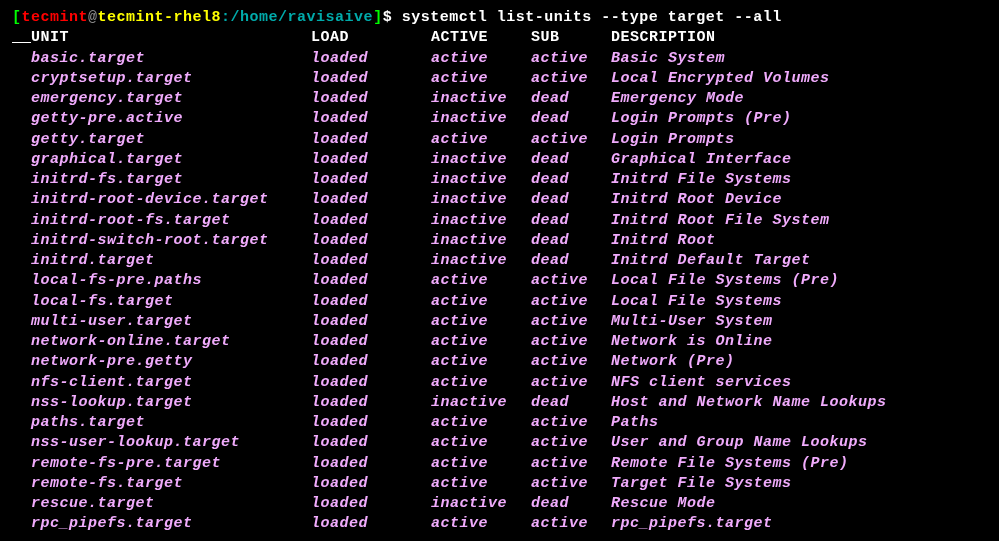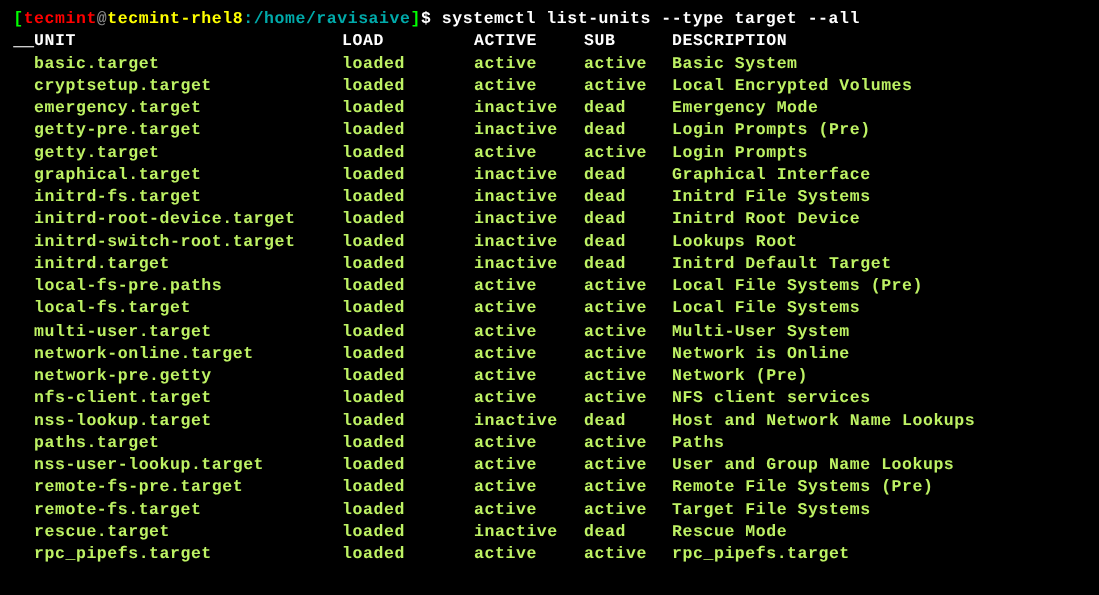--- a/index.html
+++ b/index.html
@@ -29,46 +29,48 @@
     .host { color: #ffff00; }
     .path { color: #00aaaa; }
     .dollar { color: #ffffff; }
     .command { color: #ffffff; }
     .header-row {
       color: #ffffff;
       white-space: pre;
       text-decoration: underline;
     }
     .data-row {
-      color: #bef264;
+      color: #f0abfc;
       white-space: pre;
+      font-style: italic;
     }
     .col-unit { display: inline-block; width: 280px; }
     .col-load { display: inline-block; width: 120px; }
     .col-active { display: inline-block; width: 100px; }
     .col-sub { display: inline-block; width: 80px; }
     .col-desc { display: inline-block; }
   </style>
 </head>
 <body>
 
 <div class="prompt-line"><span class="bracket">[</span><span class="user">tecmint</span><span class="at">@</span><span class="host">tecmint-rhel8</span><span class="path">:</span><span class="path">/home/ravisaive</span><span class="bracket">]</span><span class="dollar">$</span> <span class="command">systemctl list-units --type target --all</span></div>
 
 <div class="header-row">  <span class="col-unit">UNIT</span><span class="col-load">LOAD</span><span class="col-active">ACTIVE</span><span class="col-sub">SUB</span><span class="col-desc">DESCRIPTION</span></div>
 
 <div id="rows-container">
     <div class="data-row">  <span class="col-unit">basic.target</span><span class="col-load">loaded</span><span class="col-active">active</span><span class="col-sub">active</span><span class="col-desc">Basic System</span></div>
     <div class="data-row">  <span class="col-unit">cryptsetup.target</span><span class="col-load">loaded</span><span class="col-active">active</span><span class="col-sub">active</span><span class="col-desc">Local Encrypted Volumes</span></div>
     <div class="data-row">  <span class="col-unit">emergency.target</span><span class="col-load">loaded</span><span class="col-active">inactive</span><span class="col-sub">dead</span><span class="col-desc">Emergency Mode</span></div>
-    <div class="data-row">  <span class="col-unit">getty-pre.target</span><span class="col-load">loaded</span><span class="col-active">inactive</span><span class="col-sub">dead</span><span class="col-desc">Login Prompts (Pre)</span></div>
+    <div class="data-row">  <span class="col-unit">getty-pre.active</span><span class="col-load">loaded</span><span class="col-active">inactive</span><span class="col-sub">dead</span><span class="col-desc">Login Prompts (Pre)</span></div>
     <div class="data-row">  <span class="col-unit">getty.target</span><span class="col-load">loaded</span><span class="col-active">active</span><span class="col-sub">active</span><span class="col-desc">Login Prompts</span></div>
     <div class="data-row">  <span class="col-unit">graphical.target</span><span class="col-load">loaded</span><span class="col-active">inactive</span><span class="col-sub">dead</span><span class="col-desc">Graphical Interface</span></div>
     <div class="data-row">  <span class="col-unit">initrd-fs.target</span><span class="col-load">loaded</span><span class="col-active">inactive</span><span class="col-sub">dead</span><span class="col-desc">Initrd File Systems</span></div>
     <div class="data-row">  <span class="col-unit">initrd-root-device.target</span><span class="col-load">loaded</span><span class="col-active">inactive</span><span class="col-sub">dead</span><span class="col-desc">Initrd Root Device</span></div>
-    <div class="data-row">  <span class="col-unit">initrd-switch-root.target</span><span class="col-load">loaded</span><span class="col-active">inactive</span><span class="col-sub">dead</span><span class="col-desc">Lookups Root</span></div>
+    <div class="data-row">  <span class="col-unit">initrd-root-fs.target</span><span class="col-load">loaded</span><span class="col-active">inactive</span><span class="col-sub">dead</span><span class="col-desc">Initrd Root File System</span></div>
+    <div class="data-row">  <span class="col-unit">initrd-switch-root.target</span><span class="col-load">loaded</span><span class="col-active">inactive</span><span class="col-sub">dead</span><span class="col-desc">Initrd Root</span></div>
     <div class="data-row">  <span class="col-unit">initrd.target</span><span class="col-load">loaded</span><span class="col-active">inactive</span><span class="col-sub">dead</span><span class="col-desc">Initrd Default Target</span></div>
     <div class="data-row">  <span class="col-unit">local-fs-pre.paths</span><span class="col-load">loaded</span><span class="col-active">active</span><span class="col-sub">active</span><span class="col-desc">Local File Systems (Pre)</span></div>
     <div class="data-row">  <span class="col-unit">local-fs.target</span><span class="col-load">loaded</span><span class="col-active">active</span><span class="col-sub">active</span><span class="col-desc">Local File Systems</span></div>
     <div class="data-row">  <span class="col-unit">multi-user.target</span><span class="col-load">loaded</span><span class="col-active">active</span><span class="col-sub">active</span><span class="col-desc">Multi-User System</span></div>
     <div class="data-row">  <span class="col-unit">network-online.target</span><span class="col-load">loaded</span><span class="col-active">active</span><span class="col-sub">active</span><span class="col-desc">Network is Online</span></div>
     <div class="data-row">  <span class="col-unit">network-pre.getty</span><span class="col-load">loaded</span><span class="col-active">active</span><span class="col-sub">active</span><span class="col-desc">Network (Pre)</span></div>
     <div class="data-row">  <span class="col-unit">nfs-client.target</span><span class="col-load">loaded</span><span class="col-active">active</span><span class="col-sub">active</span><span class="col-desc">NFS client services</span></div>
     <div class="data-row">  <span class="col-unit">nss-lookup.target</span><span class="col-load">loaded</span><span class="col-active">inactive</span><span class="col-sub">dead</span><span class="col-desc">Host and Network Name Lookups</span></div>
     <div class="data-row">  <span class="col-unit">paths.target</span><span class="col-load">loaded</span><span class="col-active">active</span><span class="col-sub">active</span><span class="col-desc">Paths</span></div>
     <div class="data-row">  <span class="col-unit">nss-user-lookup.target</span><span class="col-load">loaded</span><span class="col-active">active</span><span class="col-sub">active</span><span class="col-desc">User and Group Name Lookups</span></div>

